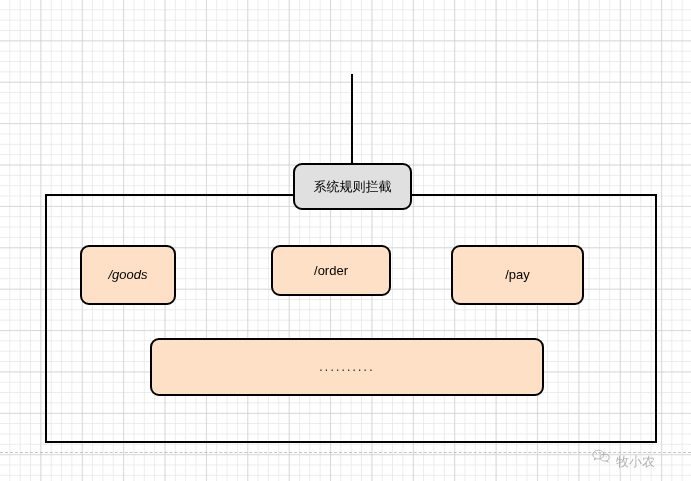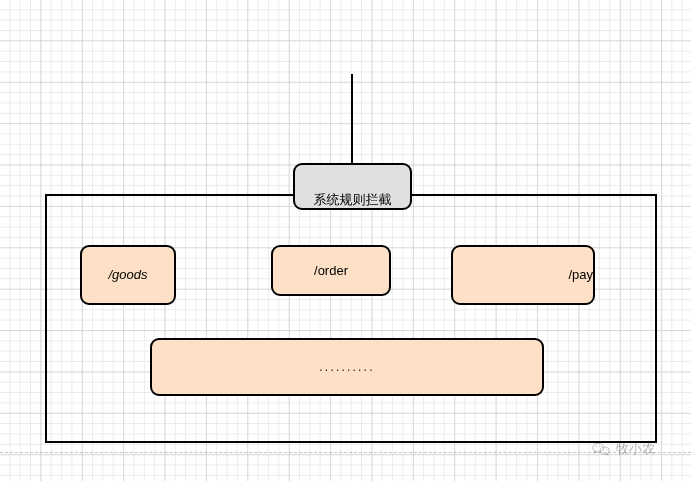--- a/index.html
+++ b/index.html
@@ -40,21 +40,20 @@
     line-height: 1.2;
     text-align: center;
     user-select: none;
   }
 
   .node-green {
     background: #ccf3cc;
   }
   .node-gray {
     background: #e0e0e0;
-    align-items: flex-end;
   }
   .node-orange {
     background: #fde0c5;
   }
 
   .group-box {
     position: absolute;
     box-sizing: border-box;
     border: 2px solid #000000;
     border-radius: 0;
@@ -93,20 +92,21 @@
     width: 19px;
     height: 16px;
     flex: 0 0 auto;
   }
   .watermark .wm-text {
     font-size: 13px;
     color: #3a3a3a;
     font-family: "DejaVu Sans", sans-serif;
     letter-spacing: 0px;
     white-space: nowrap;
+    margin-top: 13px;
   }
 </style>
 </head>
 <body>
 
 <div id="canvas">
 
   <div class="group-box" style="left:45px; top:194px; width:612px; height:249px;"></div>
 
   <div class="connector" style="left:351px; top:74px; width:2px; height:90px;"></div>
@@ -117,21 +117,21 @@
   </div>
 
   <div class="node node-orange" style="left:80px; top:245px; width:96px; height:60px;font-style:italic;">
     <span>/goods</span>
   </div>
 
   <div class="node node-orange" style="left:271px; top:245px; width:120px; height:51px;">
     <span>/order</span>
   </div>
 
-  <div class="node node-orange" style="left:451px; top:245px; width:144px; height:60px;justify-content:flex-end;">
+  <div class="node node-orange" style="left:451px; top:245px; width:133px; height:60px;">
     <span>/pay</span>
   </div>
 
   <div class="node node-orange" style="left:150px; top:338px; width:394px; height:58px;">
     <span class="ellipsis-label">..........</span>
   </div>
 
   <div class="dashed-rule" style="top:452px;"></div>
 
   <div class="watermark" style="left:592px; top:440px;">

